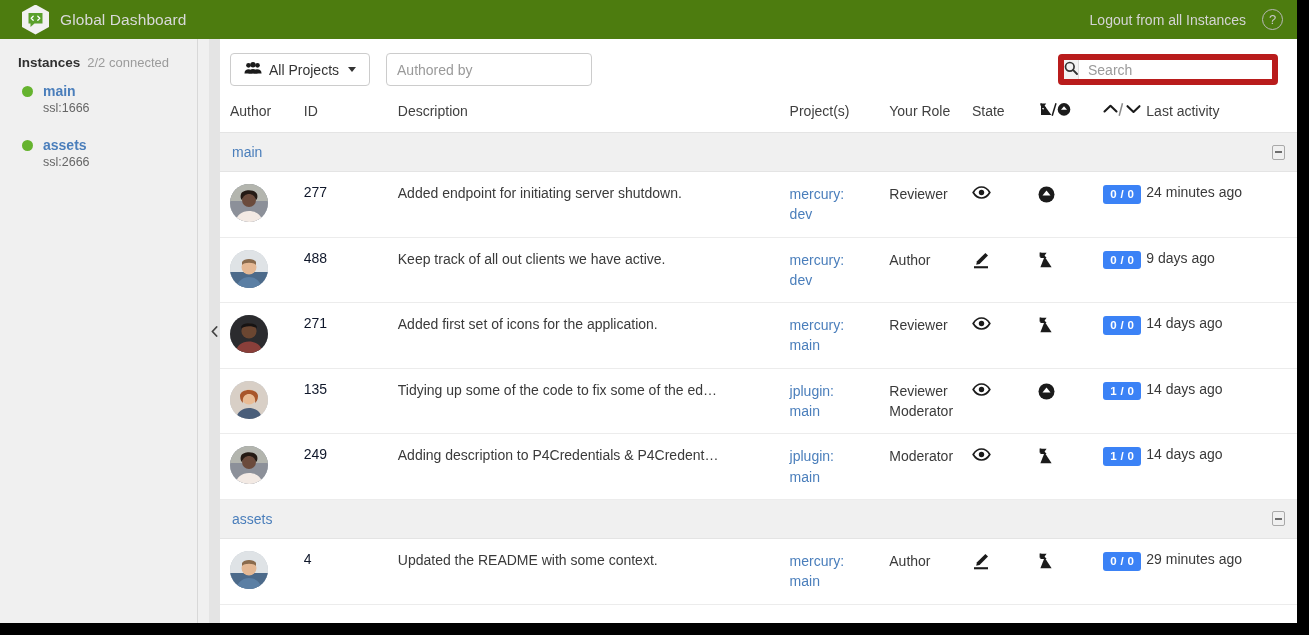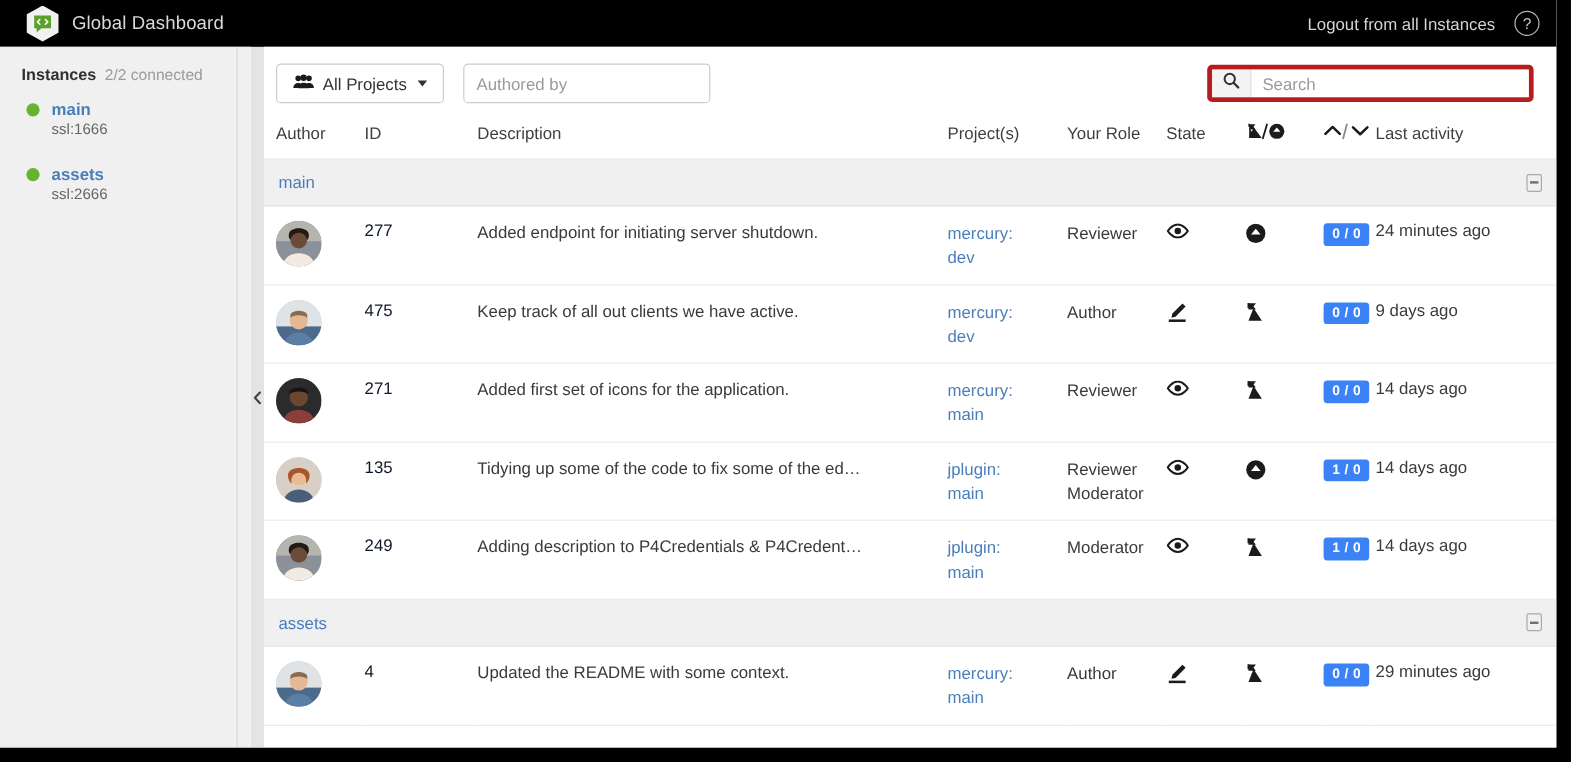--- a/index.html
+++ b/index.html
@@ -15,21 +15,21 @@
     left: 0; top: 0;
     width: 1297px;
     height: 623px;
     background: #fff;
     overflow: hidden;
   }
 
   
   .topbar {
     height: 39px;
-    background: #000000;
+    background: #4d7c0f;
     display: flex;
     align-items: center;
     padding: 0 14px 0 22px;
     position: relative;
   }
   .brand { display: flex; align-items: center; gap: 11px; }
   .logo-hex {
     width: 27px; height: 30px;
     background: #f1f1f1;
     clip-path: polygon(50% 0%, 100% 25%, 100% 75%, 50% 100%, 0% 75%, 0% 25%);
@@ -138,23 +138,23 @@
     padding: 0 10px;
     font-size: 14px; color: #333;
     font-family: "Liberation Sans", sans-serif;
     outline: none;
     margin-left: 6px;
   }
   .authored::placeholder { color: #9a9a9a; }
   .searchwrap {
     margin-left: auto;
     display: flex; align-items: stretch;
-    border: 4px solid #b91c1c; border-radius: 4px;
+    border: 6px solid #b91c1c; border-radius: 4px;
     height: 31px;
-    width: 272px;
+    width: 220px;
     overflow: hidden;
     background: #fff;
   }
   .search-btn {
     width: 33px;
     background: #f3f3f3;
     border-right: 1px solid #ddd;
     display: flex; align-items: center; justify-content: center;
     cursor: pointer;
   }
@@ -437,21 +437,21 @@
               <span class="avatar">
                 <svg width="38" height="38" viewBox="0 0 38 38">
                   <rect width="38" height="38" fill="#dfe3e6"></rect>
                   <rect x="0" y="22" width="38" height="16" fill="#4c6a8a"></rect>
                   <circle cx="19" cy="17" r="7.5" fill="#e4b894"></circle>
                   <path d="M7 38c0-7 6-11 12-11s12 4 12 11z" fill="#5b7fa4"></path>
                   <path d="M12 12c2-4 12-4 14 0v3c-2-3-12-3-14 0z" fill="#8a6b4d"></path>
                 </svg>
               </span>
             </td>
-            <td><span class="idlink">475</span></td>
+            <td><span class="idlink">488</span></td>
             <td class="desc">Keep track of all out clients we have active.</td>
             <td class="proj">
               <a>mercury:</a>
               <a>dev</a>
             </td>
             <td class="role">
                 <div>Author</div>
               </td>
             <td class="cellpad-icon">
               <span class="ico">

